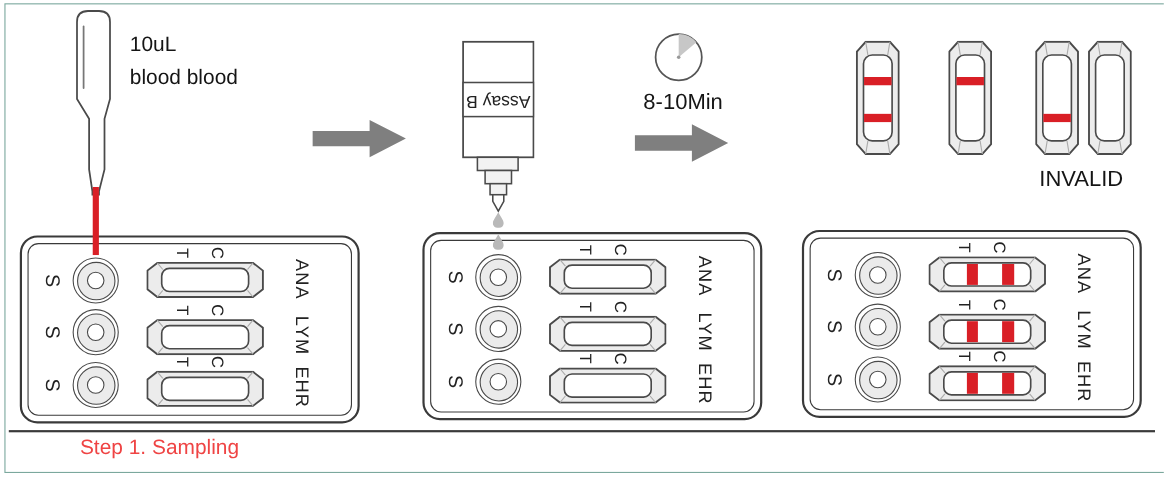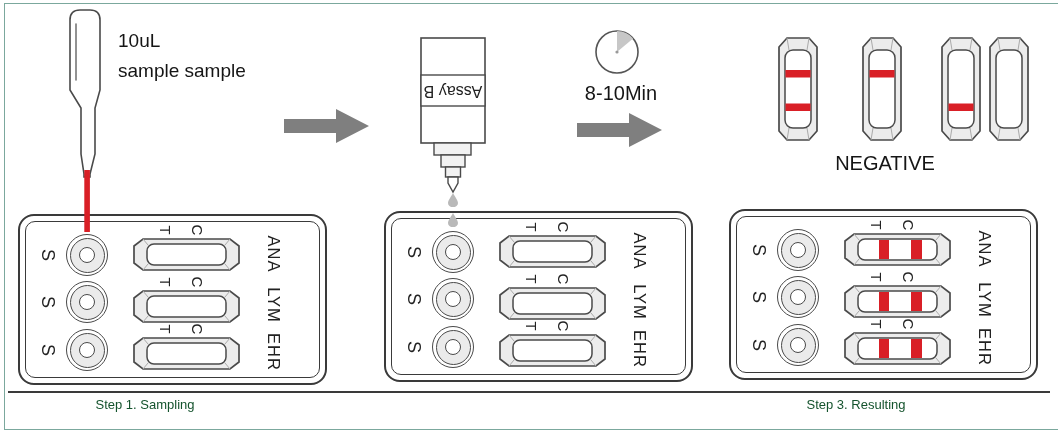--- a/index.html
+++ b/index.html
@@ -1,20 +1,20 @@
 <!DOCTYPE html>
 <html><head>
 <meta charset="utf-8">
 <style>
   html,body{margin:0;padding:0;background:#fff;font-family:"Liberation Sans",sans-serif;}
   .stage{position:relative;width:1058px;height:434px;background:#fff;overflow:hidden;color:#1c1c1c;padding-left:40px;}
   .frame{position:absolute;left:4px;top:3px;right:5px;bottom:4px;border:1.5px solid #7ba89d;pointer-events:none;}
   .abs{position:absolute;}
   .note{position:absolute;left:118px;top:26px;font-size:19px;line-height:30px;color:#151515;}
-  .caption{position:absolute;top:397px;text-align:center;font-size:13px;color:#14532d;}
+  .caption{position:absolute;top:397px;text-align:center;font-size:19px;color:#ef4444;}
   .timer-text{position:absolute;left:566px;top:82px;width:110px;text-align:center;font-size:20px;color:#151515;}
   .bottle-label{position:absolute;left:421px;top:76px;width:64px;height:30px;display:flex;align-items:center;justify-content:center;transform:rotate(180deg);font-size:16px;color:#222;}
   .res-label{position:absolute;top:152px;text-align:center;font-size:20px;color:#151515;}
   
   .cassette{position:absolute;width:309px;height:171px;}
   .cas-outer{position:absolute;inset:0;border:2px solid #3a3a3a;border-radius:16px;background:#fff;}
   .cas-inner{position:absolute;inset:7px;border:1.5px solid #3a3a3a;border-radius:10px;}
   .well{position:absolute;width:42px;height:42px;border:1.5px solid #4a4a4a;border-radius:50%;background:#fff;box-sizing:border-box;}
   .well-mid{position:absolute;inset:2.5px;border:1.5px solid #4a4a4a;border-radius:50%;background:#ebebeb;}
   .well-core{position:absolute;inset:12px;border:1.5px solid #4a4a4a;border-radius:50%;background:#fff;}
@@ -31,21 +31,21 @@
   <div class="frame"></div>
 
   <svg class="abs" style="left:55px;top:4px;z-index:5" width="50" height="228" viewBox="0 0 50 228">
     <path d="M25,6 L35,6 Q45,6 45,16 L45,86 L40,104 L40,150 L35,170 L35,173 L29,173 L29,170 L26,150 L26,104 L15,86 L15,16 Q15,6 25,6 Z" fill="#ffffff" stroke="#4a4a4a" stroke-width="1.6"></path>
     <line x1="21" y1="20" x2="21" y2="76" stroke="#777" stroke-width="1.6" stroke-linecap="round"></line>
     <rect x="29.3" y="166" width="5.6" height="62" fill="#d91f26"></rect>
   </svg>
 
   <div class="note">
     <div>10uL</div>
-    <div>sample sample</div>
+    <div>blood blood</div>
   </div>
 
   <div class="cassette" style="left:18px;top:214px">
     <div class="cas-outer"></div>
     <div class="cas-inner"></div>
     <div class="well" style="left:48px;top:20px">
         <div class="well-mid"></div>
         <div class="well-core"></div>
       </div>
     <div class="well" style="left:48px;top:67px">
@@ -212,21 +212,21 @@
   </svg>
   <svg class="abs" style="left:989px;top:37px" width="40" height="104" viewBox="0 0 40 104">
     <polygon points="9,1 31,1 39,10 39,94 31,103 9,103 1,94 1,10" fill="#ececec" stroke="#4a4a4a" stroke-width="1.7"></polygon>
     <line x1="9" y1="1" x2="11" y2="13" stroke="#aaa" stroke-width="1"></line>
       <line x1="31" y1="1" x2="29" y2="13" stroke="#aaa" stroke-width="1"></line>
     <line x1="9" y1="103" x2="11" y2="91" stroke="#aaa" stroke-width="1"></line>
       <line x1="31" y1="103" x2="29" y2="91" stroke="#aaa" stroke-width="1"></line>
     <rect x="7" y="13" width="26" height="78" rx="8" fill="#fff" stroke="#4a4a4a" stroke-width="1.5"></rect>
   </svg>
 
-  <div class="res-label" style="left:830px;width:110px">NEGATIVE</div>
+  <div class="res-label" style="left:933px;width:100px">INVALID</div>
 
   <div class="cassette" style="left:729px;top:209px">
     <div class="cas-outer"></div>
     <div class="cas-inner"></div>
     <div class="well" style="left:48px;top:20px">
         <div class="well-mid"></div>
         <div class="well-core"></div>
       </div>
     <div class="well" style="left:48px;top:67px">
         <div class="well-mid"></div>
@@ -273,16 +273,15 @@
         <line x1="10" y1="32" x2="15" y2="26" stroke="#aaa" stroke-width="1"></line>
       <rect x="14" y="6" width="79" height="21" rx="7" fill="#fff" stroke="#4a4a4a" stroke-width="1.5"></rect>
       <rect x="35" y="7" width="10" height="19" fill="#d91f26"></rect>
       <rect x="67" y="7" width="11" height="19" fill="#d91f26"></rect>
     </svg>
     <span class="rot-label" style="top:29px">ANA</span>
     <span class="rot-label" style="top:80px">LYM</span>
     <span class="rot-label" style="top:127px">EHR</span>
   </div>
 
-  <div class="caption" style="left:731px;width:250px">Step 3. Resulting</div>
 
   <div class="abs" style="left:8px;top:391px;width:1042px;border-top:2px solid #3a3a3a"></div>
 </div>
 
 </body></html>

